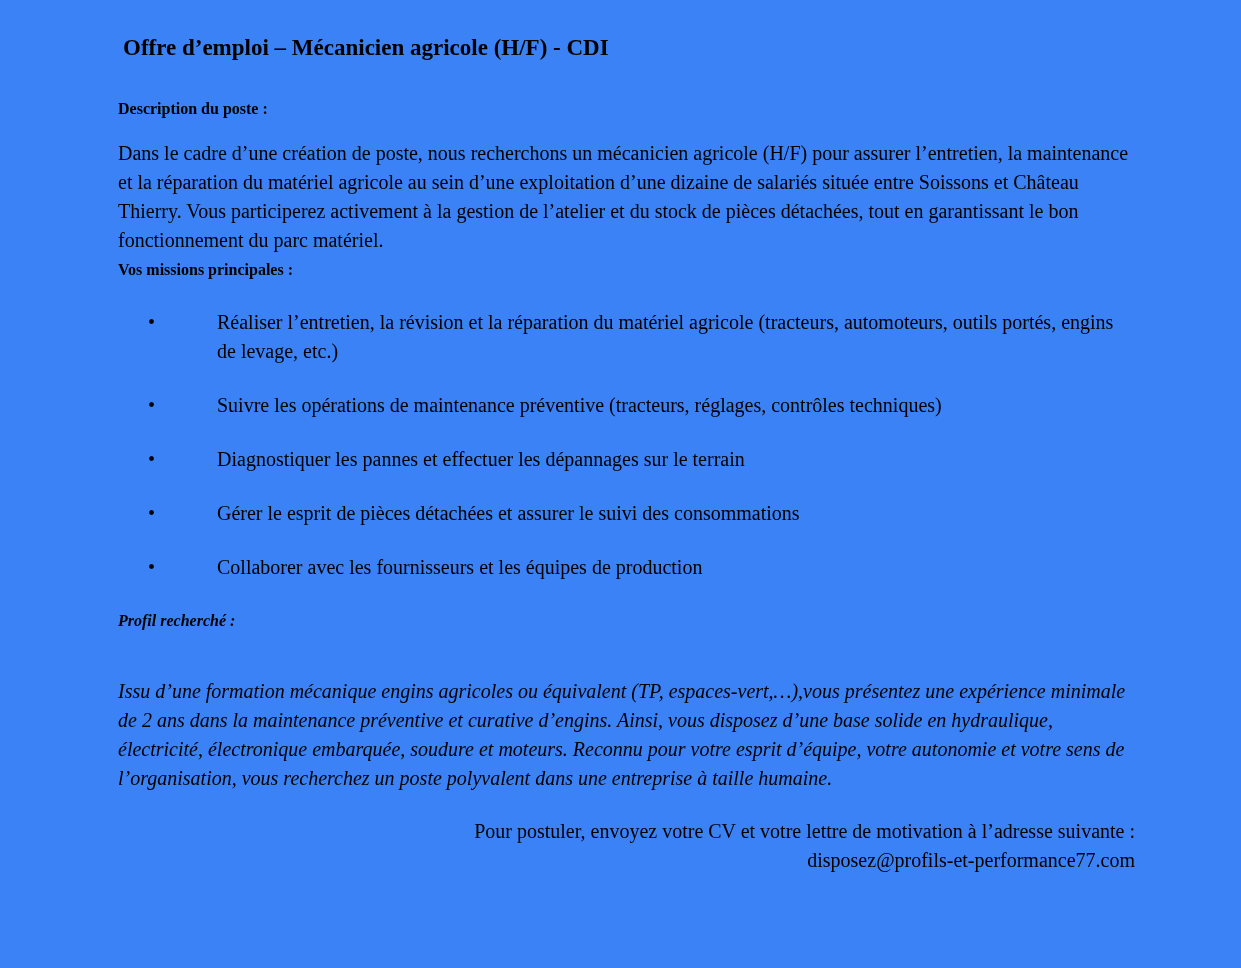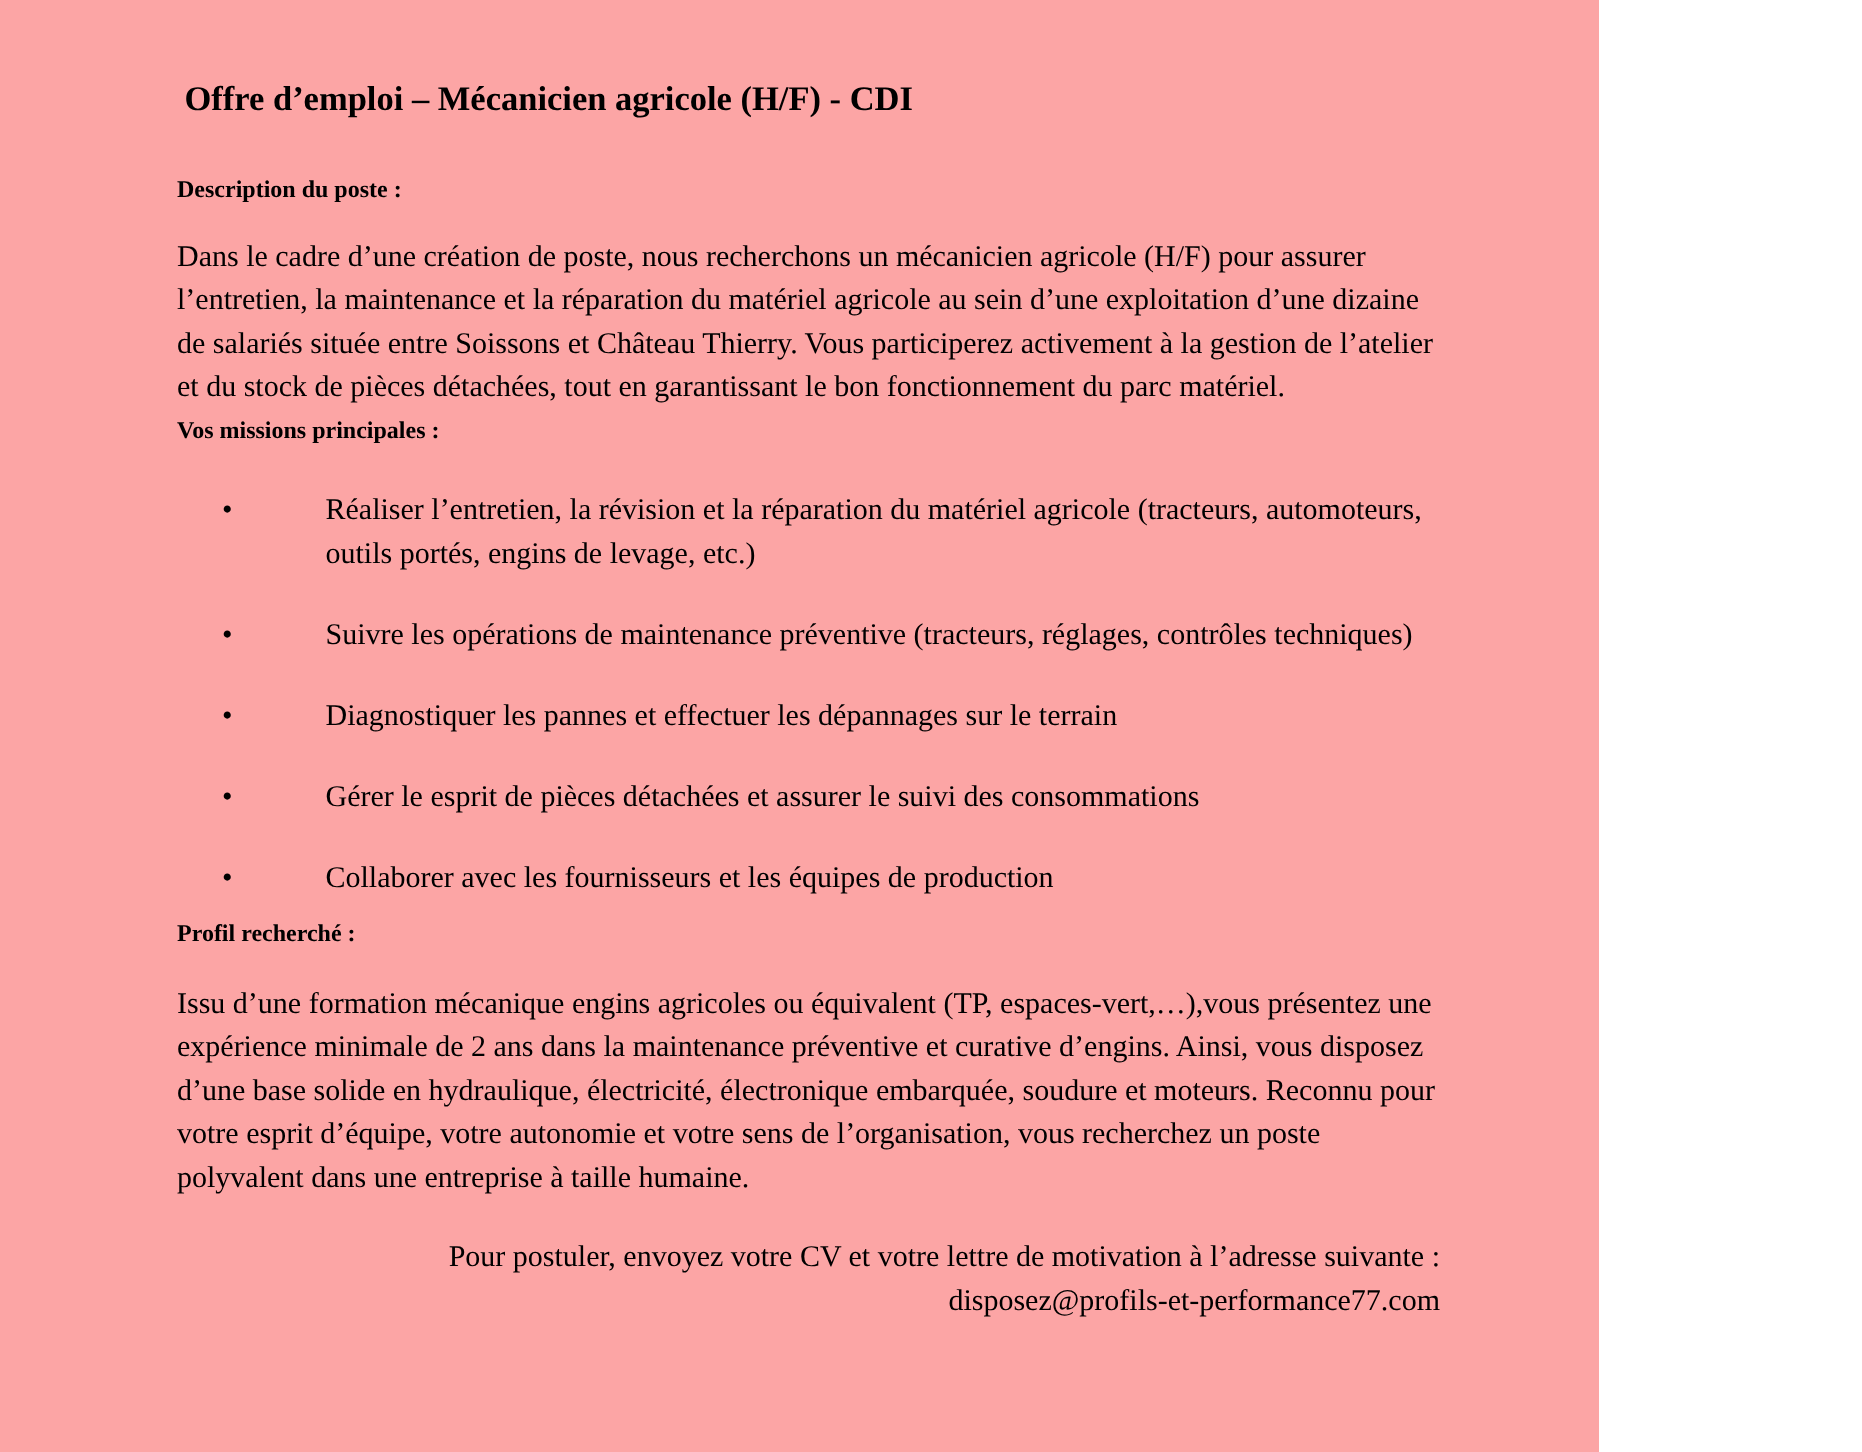--- a/index.html
+++ b/index.html
@@ -2,52 +2,52 @@
 <html><head>
 <meta charset="utf-8">
 <style>
   html, body {
     margin: 0;
     padding: 0;
     background: #ffffff;
   }
   .page {
     position: relative;
-    width: 1066px;
+    width: 1241px;
     height: 968px;
     box-sizing: border-box;
-    background: #fca5a5;
+    background: #3b82f6;
     color: #000000;
     font-family: "Liberation Serif", "DejaVu Serif", serif;
     font-size: 20px;
     line-height: 29px;
-    padding: 51px 106px 0 118px;
+    padding: 33px 106px 0 118px;
     overflow: hidden;
   }
   .doc-title {
     font-size: 23px;
     line-height: 30px;
     font-weight: bold;
     margin: 0 0 0 5px;
     white-space: nowrap;
   }
   .section-heading {
     font-size: 16px;
     line-height: 29px;
     font-weight: bold;
     margin: 0;
   }
   .heading-description { margin-top: 31px; }
   .heading-missions    { }
-  .heading-profile     { margin-top: 8px; }
+  .heading-profile     { margin-top: 24px; font-style: italic; }
   .para {
     margin: 0;
   }
   .para-description { margin-top: 16px; }
-  .para-profile     { margin-top: 18px; }
+  .para-profile     { margin-top: 42px; font-style: italic; }
   .para-apply       { margin-top: 24px; text-align: right; }
   .missions-list {
     list-style: none;
     margin: 24px 0 0 0;
     padding: 0;
   }
   .mission-item {
     display: flex;
     align-items: flex-start;
     margin: 0 0 25px 0;

